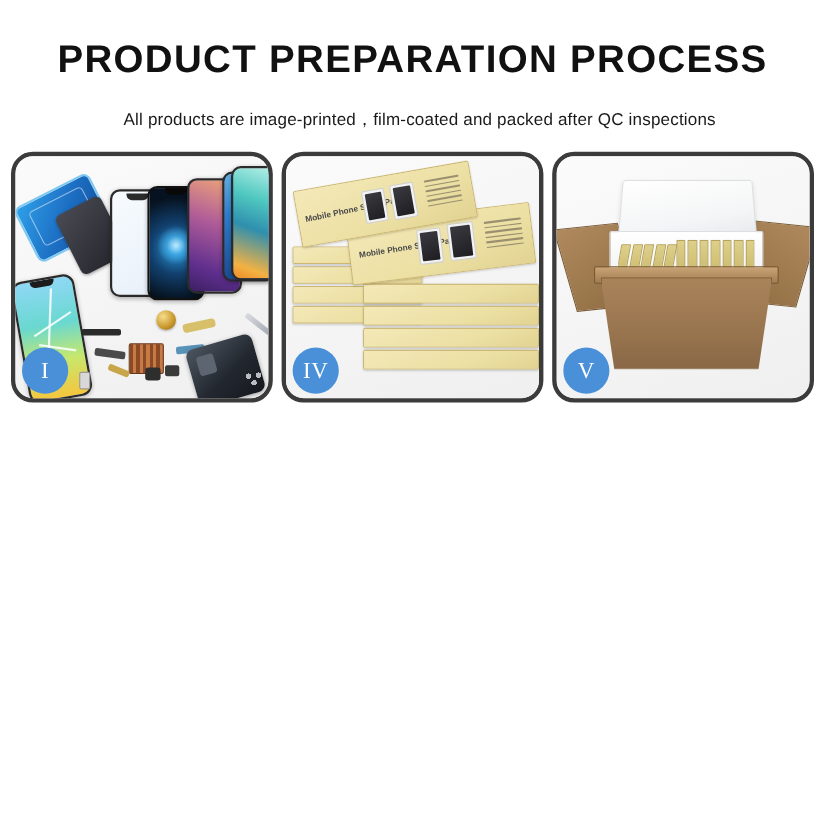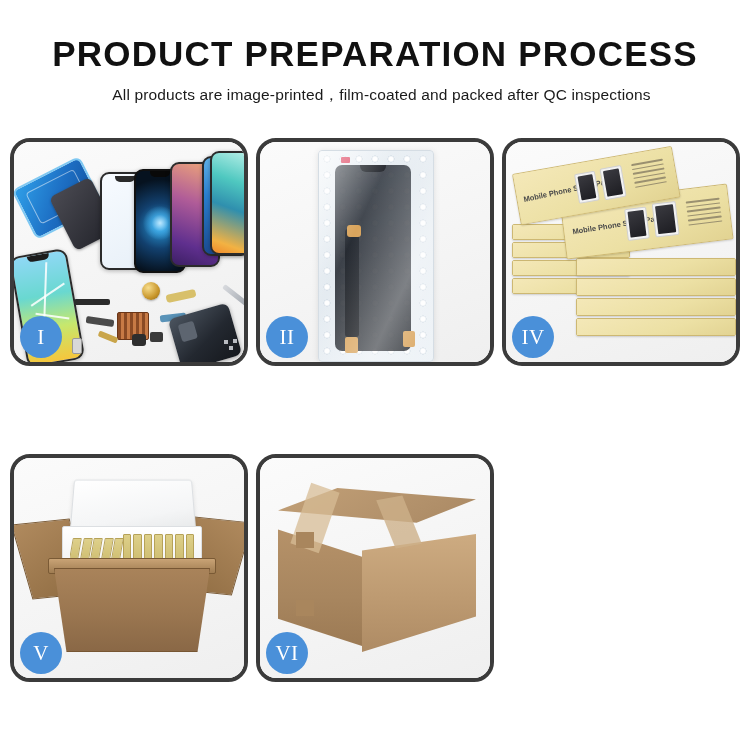--- a/index.html
+++ b/index.html
@@ -16,21 +16,21 @@
   .title {
     font-family: "Liberation Sans", sans-serif;
     font-size: 35px;
     font-weight: 700;
     letter-spacing: 1.2px;
     color: #111111;
     line-height: 1;
     white-space: nowrap;
   }
   .subtitle {
-    margin-top: 14px;
+    margin-top: 28px;
     font-family: "Liberation Sans", sans-serif;
     font-size: 15.5px;
     font-weight: 400;
     color: #1a1a1a;
     letter-spacing: 0.15px;
     white-space: nowrap;
     padding-left: 13px;
   }
 
   
@@ -424,34 +424,20 @@
           <div class="part spk"></div>
           <div class="part tray"></div>
           <div class="part backcover"></div>
           <div class="part tweezer"></div>
           <div class="part screws"></div>
         </div>
       </div>
       <div class="badge">I</div>
     </div>
 
-    <div class="panel">
-      <div class="stage">
-        <div class="bubblebag">
-          <div class="screen-in"></div>
-          <div class="redlabel"></div>
-          <div class="flexstrip"></div>
-          <div class="tapedot"></div>
-          <div class="tapedot2"></div>
-          <div class="tapedot3"></div>
-          <div class="bubble-sheen"></div>
-        </div>
-      </div>
-      <div class="badge">II</div>
-    </div>
 
 
     <div class="panel">
       <div class="stage">
         <div class="stack">
 
           <div class="ybox" style="left:0;top:118px;width:118px;height:16px;">
               <div class="top"></div>
             </div>
           <div class="ybox" style="left:0;top:100px;width:118px;height:16px;">
@@ -543,29 +529,15 @@
               <i></i>
               <i></i>
           </div>
           <div class="cartonRim"></div>
           <div class="cartonBody"></div>
         </div>
       </div>
       <div class="badge">V</div>
     </div>
 
-    <div class="panel">
-      <div class="stage">
-        <div class="bigbox">
-          <div class="bb-top"></div>
-          <div class="bb-side"></div>
-          <div class="bb-front"></div>
-          <div class="bb-tape"></div>
-          <div class="bb-tape2"></div>
-          <div class="bb-lab1"></div>
-          <div class="bb-lab2"></div>
-        </div>
-      </div>
-      <div class="badge">VI</div>
-    </div>
 
   </div>
 </div>
 
 </body></html>

